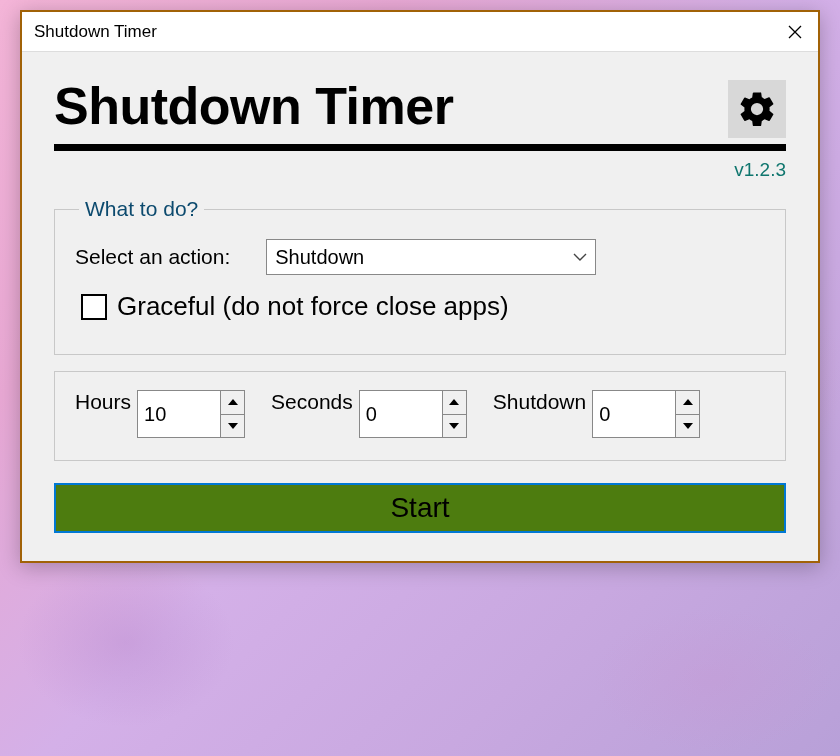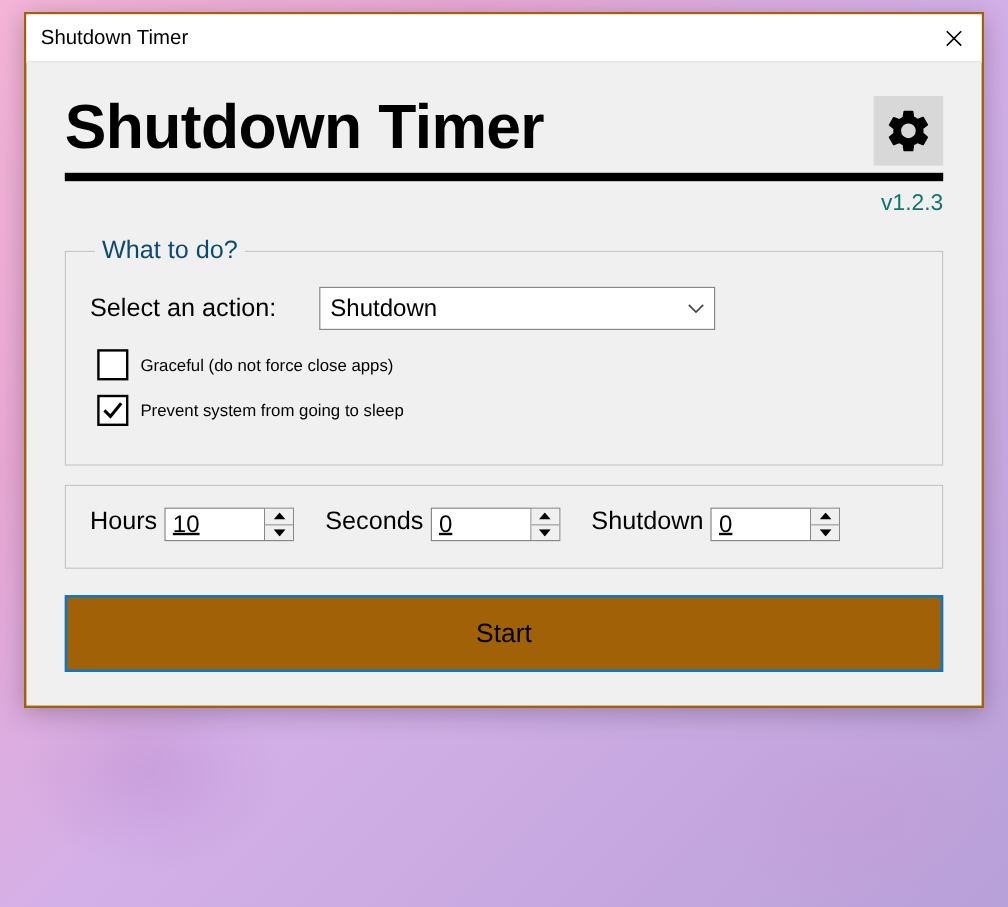--- a/index.html
+++ b/index.html
@@ -93,52 +93,51 @@
       cursor: pointer;
     }
     .checkbox {
       width: 26px; height: 26px; border: 2px solid #000;
       background: #fff;
       display: flex; align-items: center; justify-content: center;
       flex-shrink: 0;
     }
     .checkbox svg { width: 20px; height: 20px; display: none; }
     .checkbox.checked svg { display: block; }
-    .checkbox-label { font-size: 14px; }
+    .checkbox-label { font-size: 26px; }
     .time-row {
       display: flex; gap: 26px;
     }
     .time-col { display: flex; flex-direction: row; gap: 6px; }
     .time-label { font-size: 21px; }
     .spinner {
-      width: 108px; height: 28px; background: #fff;
+      width: 108px; height: 48px; background: #fff;
       border: 1px solid #888;
       display: flex; align-items: stretch;
       position: relative;
-      text-decoration: underline;
     }
     .spinner-value {
       flex: 1; padding: 0 6px;
       font-size: 20px; display: flex; align-items: center;
     }
     .spinner-btns {
       width: 24px; border-left: 1px solid #888;
       display: flex; flex-direction: column;
     }
     .spinner-btn {
       flex: 1; display: flex; align-items: center; justify-content: center;
       background: #f0f0f0; cursor: pointer;
     }
     .spinner-btn:first-child { border-bottom: 1px solid #888; }
     .spinner-btn svg { width: 10px; height: 6px; }
     .start-btn {
-      width: 100%; height: 64px; margin-top: 22px;
-      background: #a16207;
+      width: 100%; height: 50px; margin-top: 22px;
+      background: #4d7c0f;
       border: 2px solid #0078d4;
-      font-size: 22px;
+      font-size: 28px;
       display: flex; align-items: center; justify-content: center;
       cursor: pointer;
     }
   </style>
 </head>
 <body>
 
 <div class="window">
   <div class="titlebar">
     <span class="titlebar-title">Shutdown Timer</span>
@@ -171,28 +170,20 @@
               <path d="M1 2 L7 8 L13 2" stroke="#444" stroke-width="1.4" fill="none"></path>
             </svg>
         </div>
       </div>
       <div class="checkbox-row">
         <div class="checkbox">
           
         </div>
         <span class="checkbox-label">Graceful (do not force close apps)</span>
       </div>
-      <div class="checkbox-row">
-        <div class="checkbox checked">
-          <svg viewBox="0 0 20 20">
-              <path d="M3 10 L8 15 L17 4" stroke="#000" stroke-width="2.5" fill="none"></path>
-            </svg>
-        </div>
-        <span class="checkbox-label">Prevent system from going to sleep</span>
-      </div>
     </fieldset>
 
     <fieldset>
       <div class="time-row">
         <div class="time-col">
           <span class="time-label">Hours</span>
           <div class="spinner">
             <span class="spinner-value">10</span>
             <div class="spinner-btns">
               <div class="spinner-btn">

